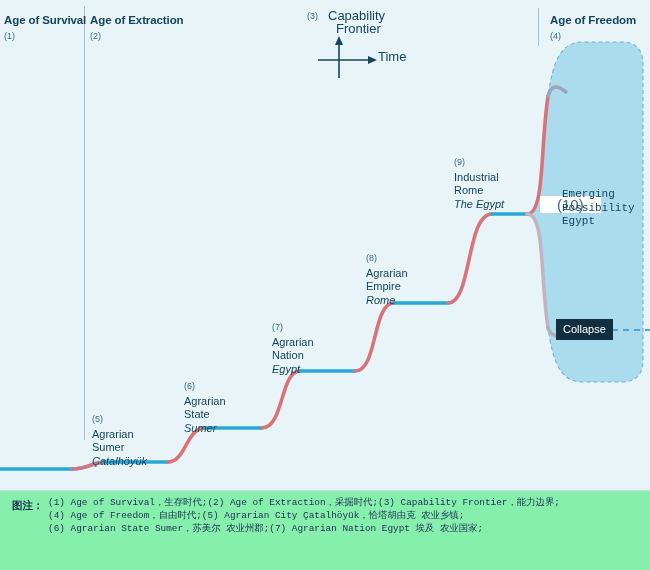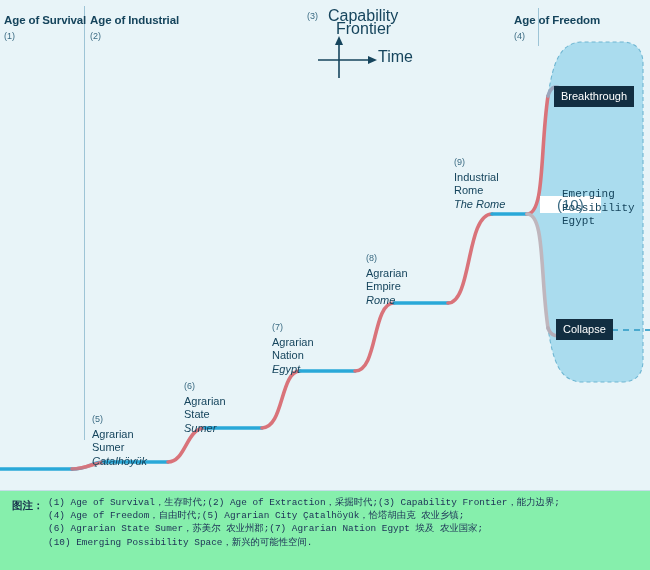--- a/index.html
+++ b/index.html
@@ -13,21 +13,21 @@
   #stage{position:absolute;left:0;top:0;width:650px;height:570px;}
 
   
   .era-head{position:absolute;color:#15445c;}
   .era-title{font-size:11.5px;font-weight:bold;letter-spacing:-0.1px;white-space:nowrap;}
   .era-num{font-size:9px;color:#3b6b83;margin-top:5px;}
 
   .divider{position:absolute;width:1px;background:#9dc4d6;}
 
   
-  .axis-label{position:absolute;color:#16455d;font-size:16px;line-height:13px;}
+  .axis-label{position:absolute;color:#16455d;font-size:13px;line-height:13px;}
   .axis-num{position:absolute;font-size:9px;color:#3b6b83;}
 
   
   .step-ann{position:absolute;color:#16455d;font-size:11px;line-height:13.5px;white-space:nowrap;}
   .step-ann .n{font-size:9px;color:#3b6b83;display:block;margin-bottom:1px;}
   .step-ann .it{font-style:italic;}
 
   
   .chip{position:absolute;background:#122e41;color:#ffffff;font-size:11px;
         padding:4px 7px 5px 7px;white-space:nowrap;}
@@ -117,24 +117,24 @@
   </svg>
 
   <div class="divider" style="left:84px;top:6px;height:434px;"></div>
   <div class="divider" style="left:538px;top:8px;height:38px;"></div>
 
   <div class="era-head" style="left:4px;top:14px;">
     <div class="era-title">Age of Survival</div>
     <div class="era-num">(1)</div>
   </div>
   <div class="era-head" style="left:90px;top:14px;">
-    <div class="era-title">Age of Industrial</div>
+    <div class="era-title">Age of Extraction</div>
     <div class="era-num">(2)</div>
   </div>
-  <div class="era-head" style="left:514px;top:14px;">
+  <div class="era-head" style="left:550px;top:14px;">
     <div class="era-title">Age of Freedom</div>
     <div class="era-num">(4)</div>
   </div>
 
   <div class="axis-num" style="left:307px;top:11px;">(3)</div>
   <div class="axis-label" style="left:328px;top:9px;">
     <span>Capability</span><br>
     <span style="margin-left:8px;display:inline-block;">Frontier</span>
   </div>
   <div class="axis-label" style="left:378px;top:50px;">Time</div>
@@ -164,36 +164,34 @@
     <span class="n">(8)</span>
     <span>Agrarian</span><br>
     <span>Empire</span><br>
     <span class="it">Rome</span>
   </div>
 
   <div class="step-ann" style="left:454px;top:156px;">
     <span class="n">(9)</span>
     <span>Industrial</span><br>
     <span>Rome</span><br>
-    <span class="it">The Rome</span>
+    <span class="it">The Egypt</span>
   </div>
 
-  <div class="chip" style="left:554px;top:86px;">Breakthrough</div>
   <div class="chip" style="left:556px;top:319px;">Collapse</div>
 
   <div class="eps-num" style="left:540px;top:196px;">(10)</div>
   <div class="eps" style="left:562px;top:188px;">
     <span>Emerging</span><br>
     <span>Possibility</span><br>
     <span>Egypt</span>
   </div>
 
   <div class="legend-wrap">
     <div class="legend-title">图注：</div>
     <div class="legend-lines">
       <div class="legend-line">(1) Age of Survival，生存时代;(2) Age of Extraction，采掘时代;(3) Capability Frontier，能力边界;</div>
       <div class="legend-line">(4) Age of Freedom，自由时代;(5) Agrarian City Çatalhöyük，恰塔胡由克 农业乡镇;</div>
       <div class="legend-line">(6) Agrarian State Sumer，苏美尔 农业州郡;(7) Agrarian Nation Egypt 埃及 农业国家;</div>
-      <div class="legend-line">(10) Emerging Possibility Space，新兴的可能性空间.</div>
     </div>
   </div>
 
 </div>
 
 </body></html>

